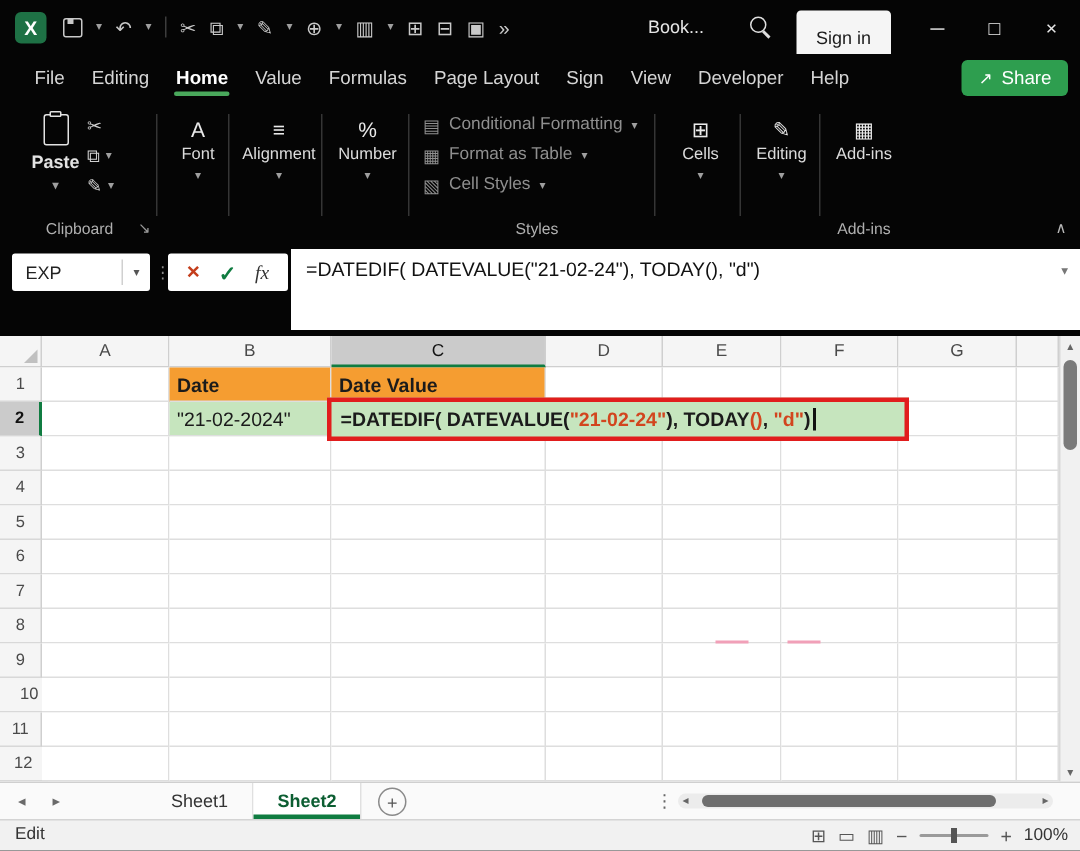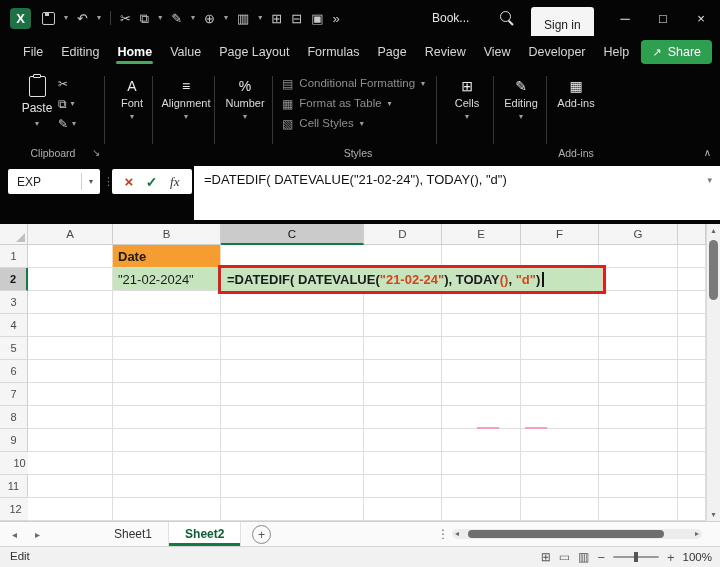--- a/index.html
+++ b/index.html
@@ -32,21 +32,21 @@
   .mtab{padding:7px 9px 9px;font-size:12.5px;color:#d6d6d6;position:relative;white-space:nowrap;}
   .mtab.active{color:#fff;font-weight:bold;}
   .mtab.active::after{content:"";position:absolute;left:8px;right:8px;bottom:4px;height:3px;background:var(--underline,#4AA95C);border-radius:2px;}
   .share{position:absolute;right:8px;top:4px;height:24px;background:var(--share,#2E9E4F);border:none;border-radius:4px;
          color:#fff;font-size:12.5px;display:flex;align-items:center;gap:6px;padding:0 11px;}
   .share-ic{font-size:11px;}
 
   
   .ribbon{position:absolute;top:68px;left:0;right:0;height:94px;background:#050505;color:#dcdcdc;}
   .bigbtn{position:absolute;display:flex;flex-direction:column;align-items:center;gap:4px;font-size:12px;color:#e3e3e3;}
-  .paste{left:14px;top:8px;width:46px;}
+  .paste{left:14px;top:8px;width:46px;font-weight:bold;}
   .i-clip{width:15px;height:19px;border:1.5px solid #e3e3e3;border-radius:2px;position:relative;}
   .i-clip::before{content:"";position:absolute;top:-3px;left:3px;width:6px;height:2px;background:#050505;border:1.5px solid #e3e3e3;border-radius:1px;}
   #small-tools{position:absolute;left:58px;top:10px;display:flex;flex-direction:column;gap:8px;font-size:12px;color:#d0d0d0;}
   .srow-sm{display:flex;align-items:center;gap:4px;line-height:1;}
   .launcher{position:absolute;left:92px;bottom:4px;color:#9a9a9a;font-size:10px;}
   .glabel{position:absolute;bottom:3px;font-size:10.5px;color:#b0b0b0;text-align:center;}
   .vline{position:absolute;top:8px;bottom:18px;width:1px;background:#353535;}
   .vgrp{position:absolute;top:10px;display:flex;flex-direction:column;align-items:center;gap:3px;font-size:11px;color:#dcdcdc;text-align:center;}
   .gic{font-size:14px;line-height:16px;color:#eaeaea;}
   #styles-rows{position:absolute;left:282px;top:10px;width:152px;display:flex;flex-direction:column;gap:8px;}
@@ -179,24 +179,23 @@
       <div class="wbtn">×</div>
     </div>
   </div>
 
   <div class="menubar">
     <div id="menu-tabs" class="mtabs">
         <div class="mtab">File</div>
         <div class="mtab">Editing</div>
         <div class="mtab active">Home</div>
         <div class="mtab">Value</div>
+        <div class="mtab">Formulas</div>
         <div class="mtab">Page Layout</div>
-        <div class="mtab">Formulas</div>
-        <div class="mtab">Page</div>
-        <div class="mtab">Review</div>
+        <div class="mtab">Sign</div>
         <div class="mtab">View</div>
         <div class="mtab">Developer</div>
         <div class="mtab">Help</div>
       </div>
     <button class="share">
       <span class="share-ic">↗</span>
       <span>Share</span>
     </button>
   </div>
 
@@ -304,20 +303,21 @@
       <div class="colhead" style="left: 113px; width: 108px; height: 21px;">B</div>
       <div class="colhead sel" style="left: 221px; width: 143px; height: 21px;">C</div>
       <div class="colhead" style="left: 364px; width: 78px; height: 21px;">D</div>
       <div class="colhead" style="left: 442px; width: 79px; height: 21px;">E</div>
       <div class="colhead" style="left: 521px; width: 78px; height: 21px;">F</div>
       <div class="colhead" style="left: 599px; width: 79px; height: 21px;">G</div>
       <div class="colhead" style="left: 678px; width: 28px; height: 21px;"></div>
       <div class="rowhead" style="top: 21px; height: 23px; width: 28px;">1</div>
       <div class="cell" style="left: 28px; top: 21px; width: 85px; height: 23px;"></div>
       <div class="cell" style="left: 113px; top: 21px; width: 108px; height: 23px; background: rgb(245, 157, 49); font-weight: bold;">Date</div>
+      <div class="cell" style="left: 221px; top: 21px; width: 143px; height: 23px; background: rgb(245, 157, 49); font-weight: bold;">Date Value</div>
       <div class="cell" style="left: 364px; top: 21px; width: 78px; height: 23px;"></div>
       <div class="cell" style="left: 442px; top: 21px; width: 79px; height: 23px;"></div>
       <div class="cell" style="left: 521px; top: 21px; width: 78px; height: 23px;"></div>
       <div class="cell" style="left: 599px; top: 21px; width: 79px; height: 23px;"></div>
       <div class="cell" style="left: 678px; top: 21px; width: 28px; height: 23px;"></div>
       <div class="rowhead sel" style="top: 44px; height: 23px; width: 28px;">2</div>
       <div class="cell" style="left: 28px; top: 44px; width: 85px; height: 23px;"></div>
       <div class="cell" style="left: 113px; top: 44px; width: 108px; height: 23px; background: rgb(198, 229, 190);">"21-02-2024"</div>
       <div class="cell" style="left: 221px; top: 44px; width: 143px; height: 23px;"></div>
       <div class="cell" style="left: 364px; top: 44px; width: 78px; height: 23px;"></div>

